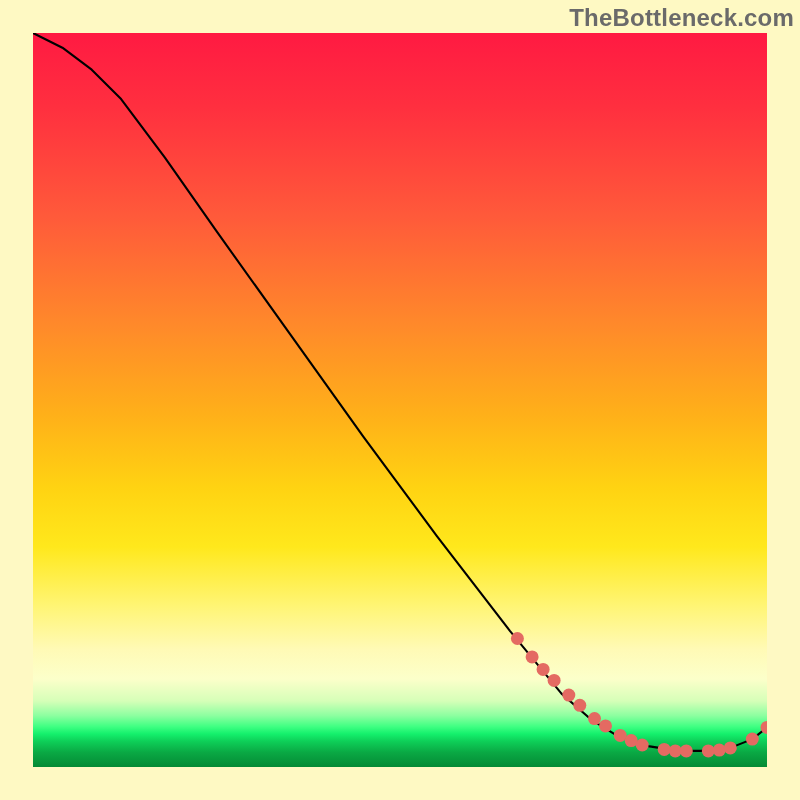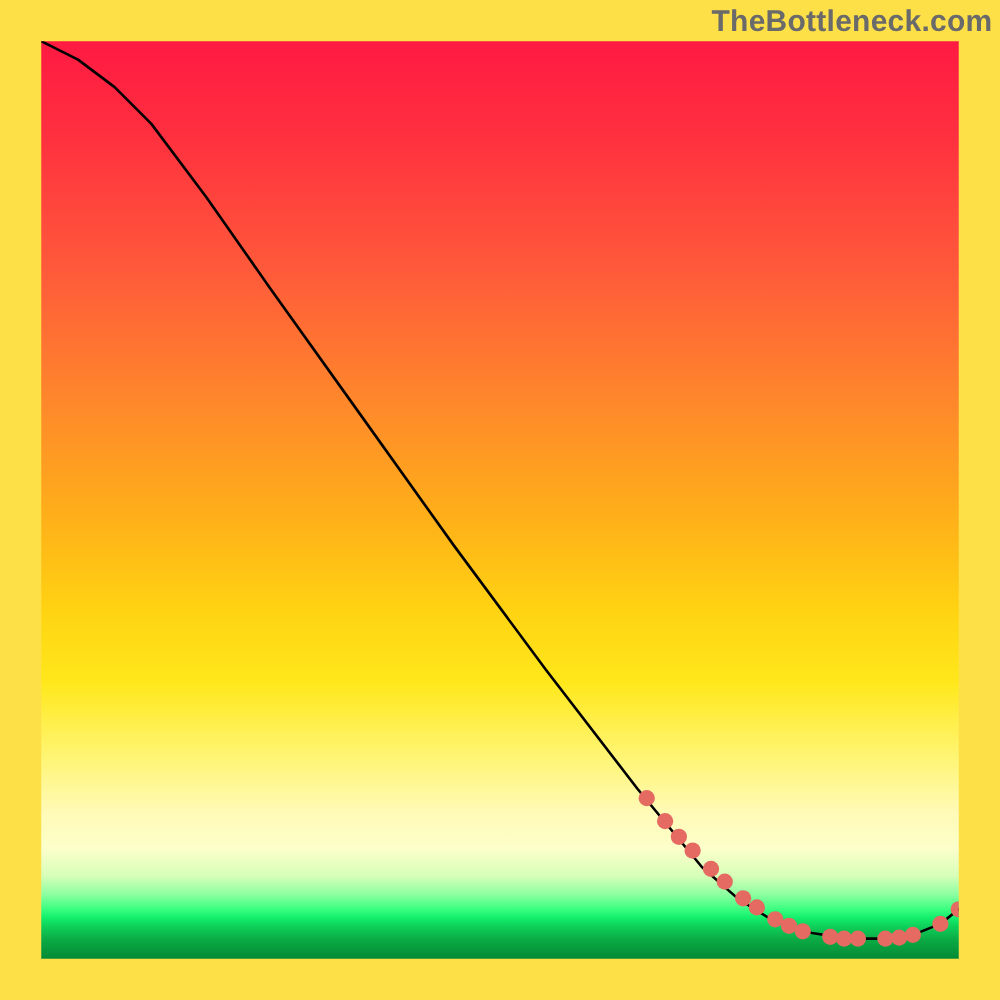--- a/index.html
+++ b/index.html
@@ -8,21 +8,21 @@
     width: 800px;
     height: 800px;
     background: #000;
     font-family: Arial, sans-serif;
     overflow: hidden;
   }
   .frame {
     position: relative;
     width: 800px;
     height: 800px;
-    background: #fde047;
+    background: #fef9c3;
   }
   .watermark {
     position: absolute;
     top: 4px;
     right: 6px;
     color: #6a6a6a;
     font-size: 24px;
     font-weight: 600;
     letter-spacing: 0.2px;
     z-index: 20;

